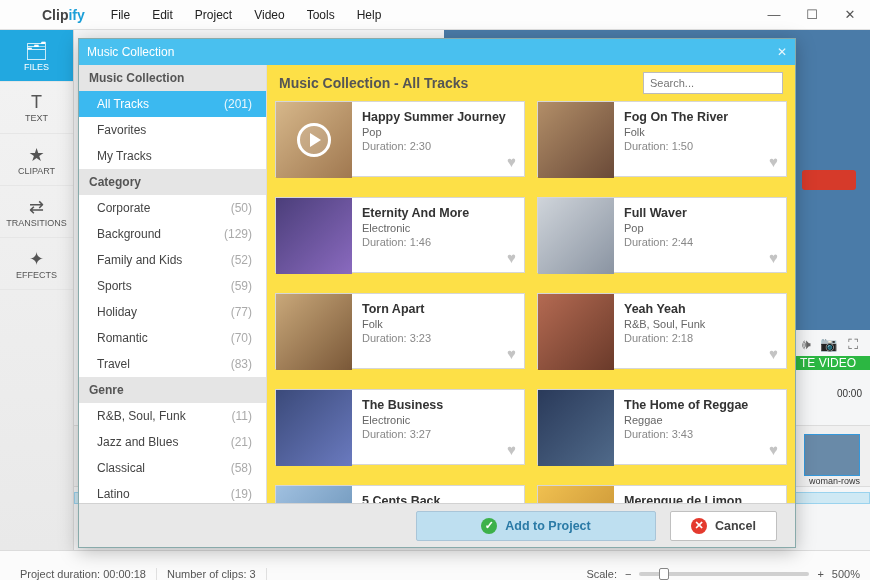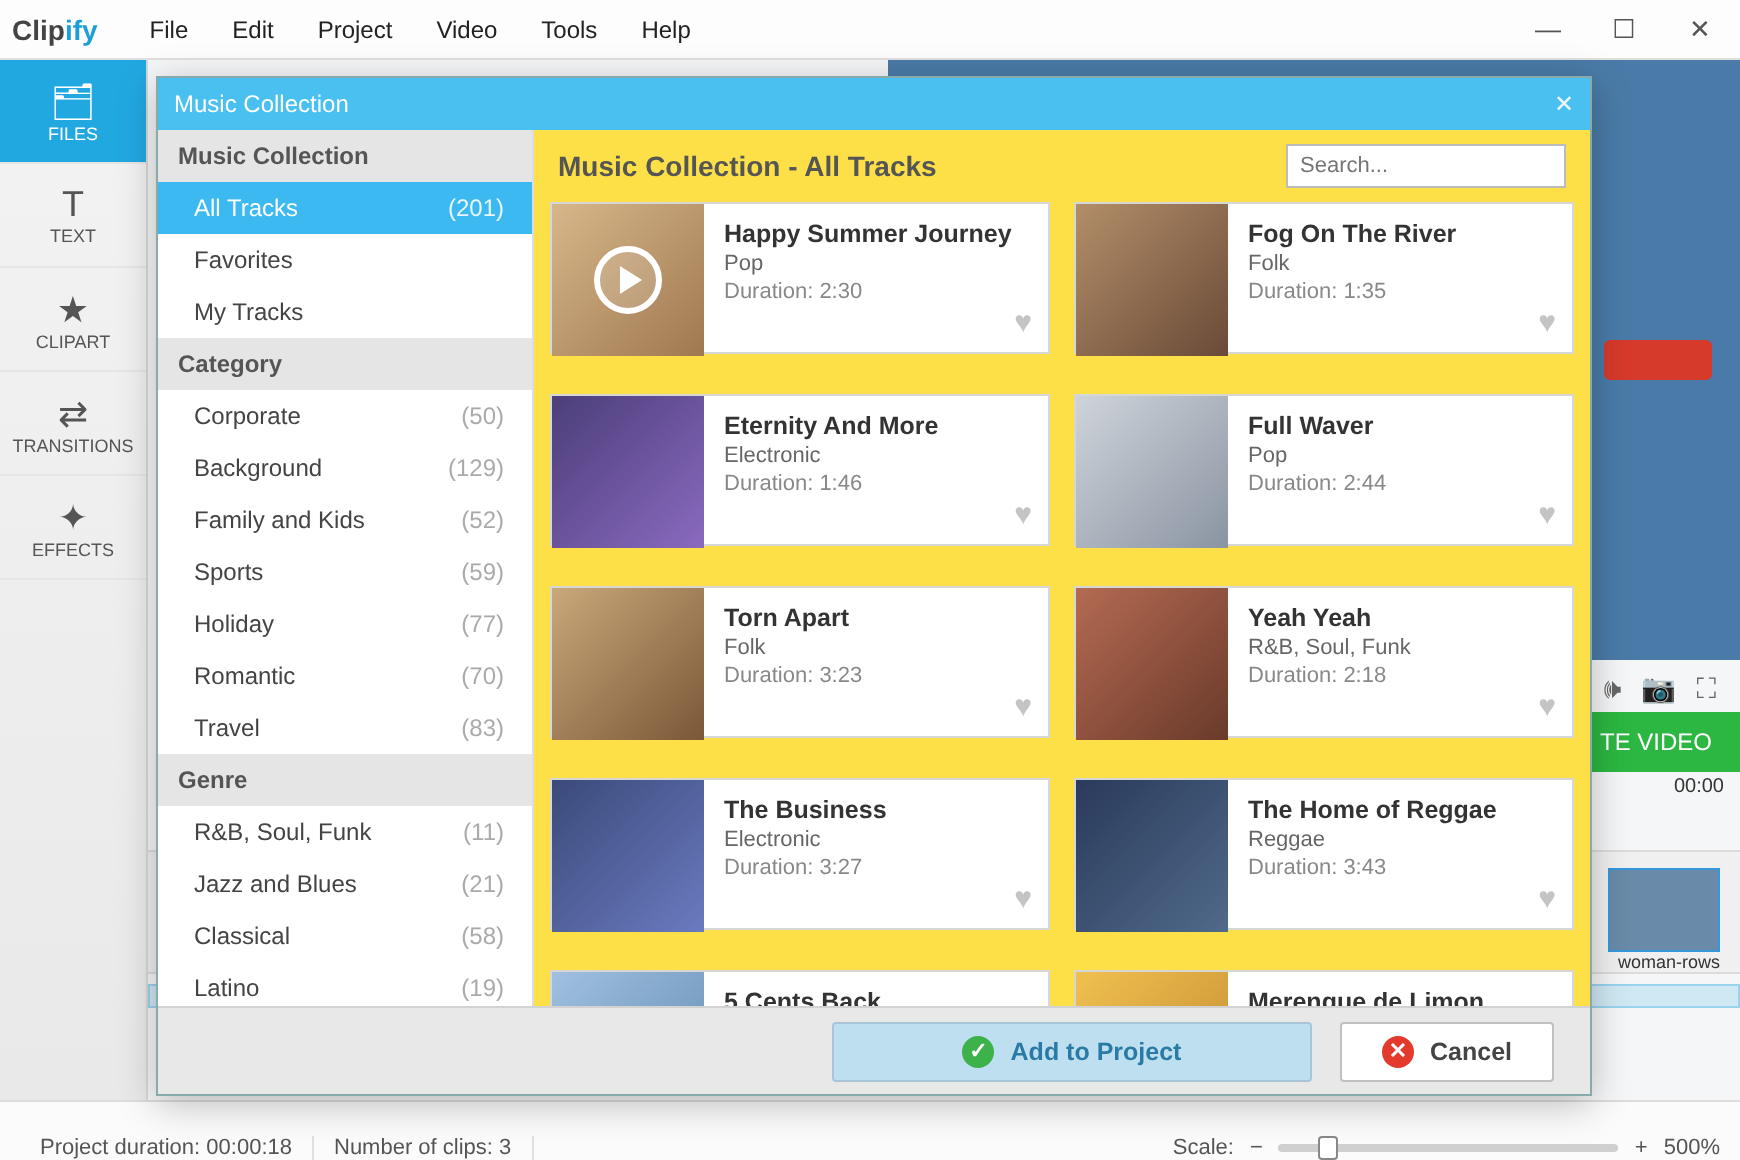--- a/index.html
+++ b/index.html
@@ -1,34 +1,34 @@
 <!DOCTYPE html>
 <html><head>
 <meta charset="utf-8">
 <style>
   * { box-sizing: border-box; margin: 0; padding: 0; font-family: "Segoe UI", Tahoma, sans-serif; }
   body { width: 870px; height: 580px; overflow: hidden; background: #f0f0f0; position: relative; }
   .titlebar { height: 30px; background: #fdfdfd; border-bottom: 1px solid #e0e0e0; display: flex; align-items: center; padding: 0 6px; }
-  .logo { font-weight: bold; font-size: 14px; color: #444; }
+  .logo { font-weight: bold; font-size: 14px; color: #444; margin-left: 36px; }
   .logo .ify { color: #1b9fd8; }
   .menu { display: flex; gap: 2px; margin-left: 16px; font-size: 12px; color: #222; }
   .menu span { padding: 4px 10px; cursor: default; }
   .winctl { margin-left: auto; display: flex; gap: 10px; color: #555; }
   .winctl span { width: 28px; text-align: center; font-size: 13px; }
 
   .appshell { display: flex; height: 520px; background: #f5f6f7; }
   .left { width: 74px; background: linear-gradient(#f3f3f3,#e9e9e9); border-right: 1px solid #d8d8d8; }
   .lefttab { height: 52px; display: flex; flex-direction: column; align-items: center; justify-content: center; font-size: 9px; color: #555; border-bottom: 1px solid #e6e6e6; }
   .lefttab.active { background: #22a8e0; color: #fff; }
   .lefttab .ico { font-size: 18px; }
   .canvas { flex: 1; position: relative; }
   .preview-area { position:absolute; top:0; left:370px; right:0; height:300px; background:#4a7ba8; }
   .boat { position:absolute; right:14px; top:140px; width:54px; height:20px; background:#d63a2a; border-radius:3px; }
   .ctrl-icons { position:absolute; right:12px; top:306px; display:flex; gap:10px; color:#666; font-size:14px; }
-  .createvid { position:absolute; right:0; top:326px; height:30px; background:#2cb742; color:#fff; padding:0 14px; font-size:12px; display:flex; align-items:center; }
+  .createvid { position:absolute; right:0; top:326px; height:14px; background:#2cb742; color:#fff; padding:0 14px; font-size:12px; display:flex; align-items:center; }
   .timecode { position:absolute; right:8px; top:358px; font-size:10px; color:#333;padding-left:48px; }
   .thumbs { position:absolute; left:0; right:0; top:395px; height:62px; background:#f0f0f0; border-top:1px solid #dcdcdc; border-bottom:1px solid #dcdcdc; }
   .thumb { position:absolute; right:10px; top:8px; width:56px; height:42px; border:1px solid #3498db; background:#698aa8; }
   .thumbcap { position:absolute; right:10px; top:50px; font-size:9px; color:#333; }
   .trackstrip { position:absolute; left:0; right:0; top:462px; height:12px; background:#cfe9f4; border:1px solid #9ad3ee; }
 
   .left-t { position:absolute; left:0; top:364px; width:74px; color:#555; font-size:14px; }
   .trow { display:flex; align-items:center; height:22px; padding-left:8px; gap:10px; }
   .trow .eye { color:#00a7e1; font-size:14px; }
 
@@ -276,21 +276,21 @@
               <div class="g">Pop</div>
               <div class="d">Duration: 2:30</div>
             </div>
             <span class="heart">♥</span>
           </div>
           <div class="card">
             <div class="cimg th2"></div>
             <div class="cinfo">
               <div class="t">Fog On The River</div>
               <div class="g">Folk</div>
-              <div class="d">Duration: 1:35</div>
+              <div class="d">Duration: 1:50</div>
             </div>
             <span class="heart">♥</span>
           </div>
           <div class="card">
             <div class="cimg th3"></div>
             <div class="cinfo">
               <div class="t">Eternity And More</div>
               <div class="g">Electronic</div>
               <div class="d">Duration: 1:46</div>
             </div>

